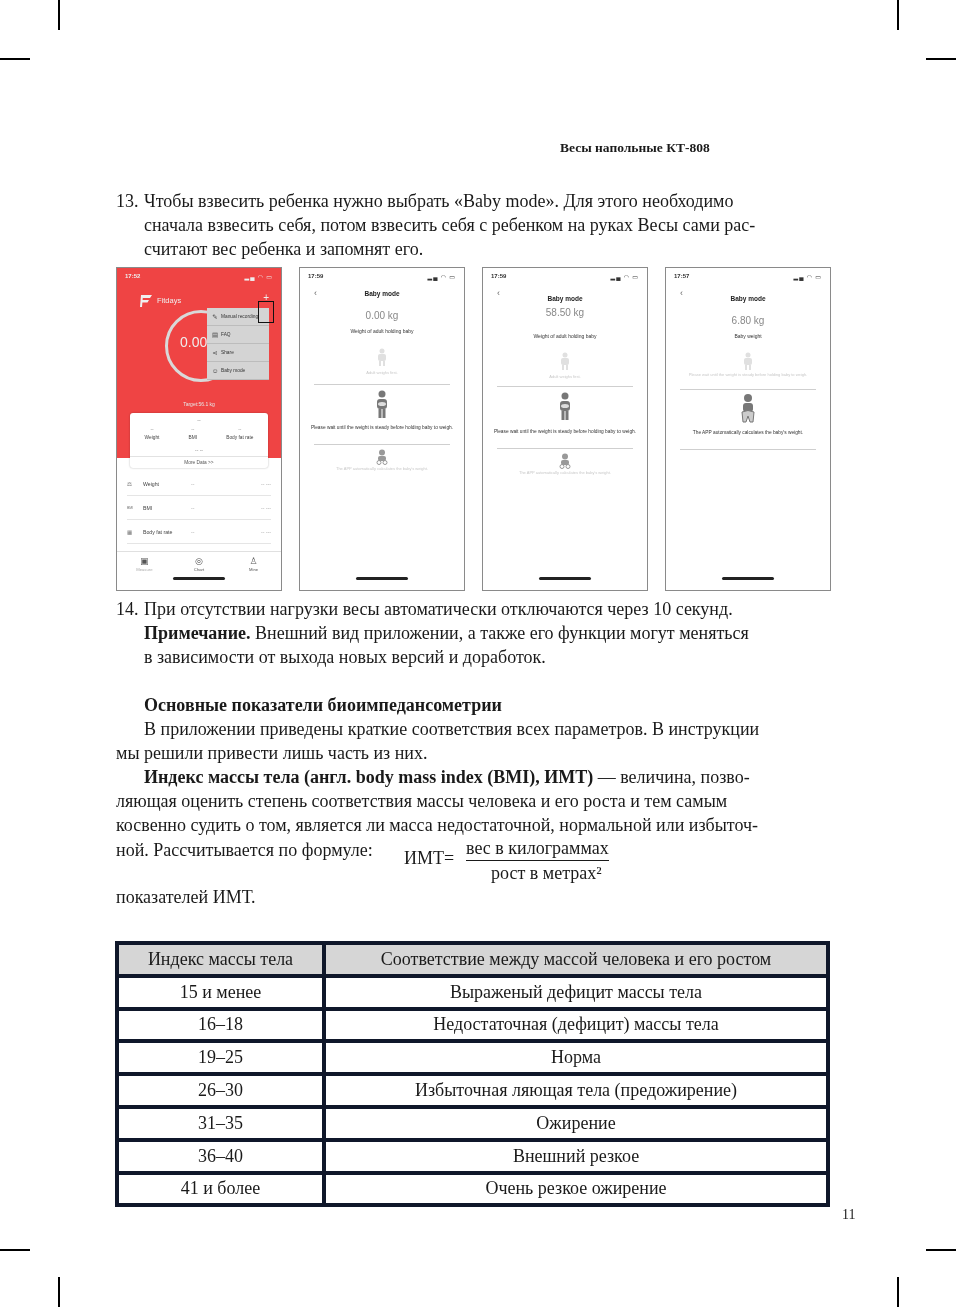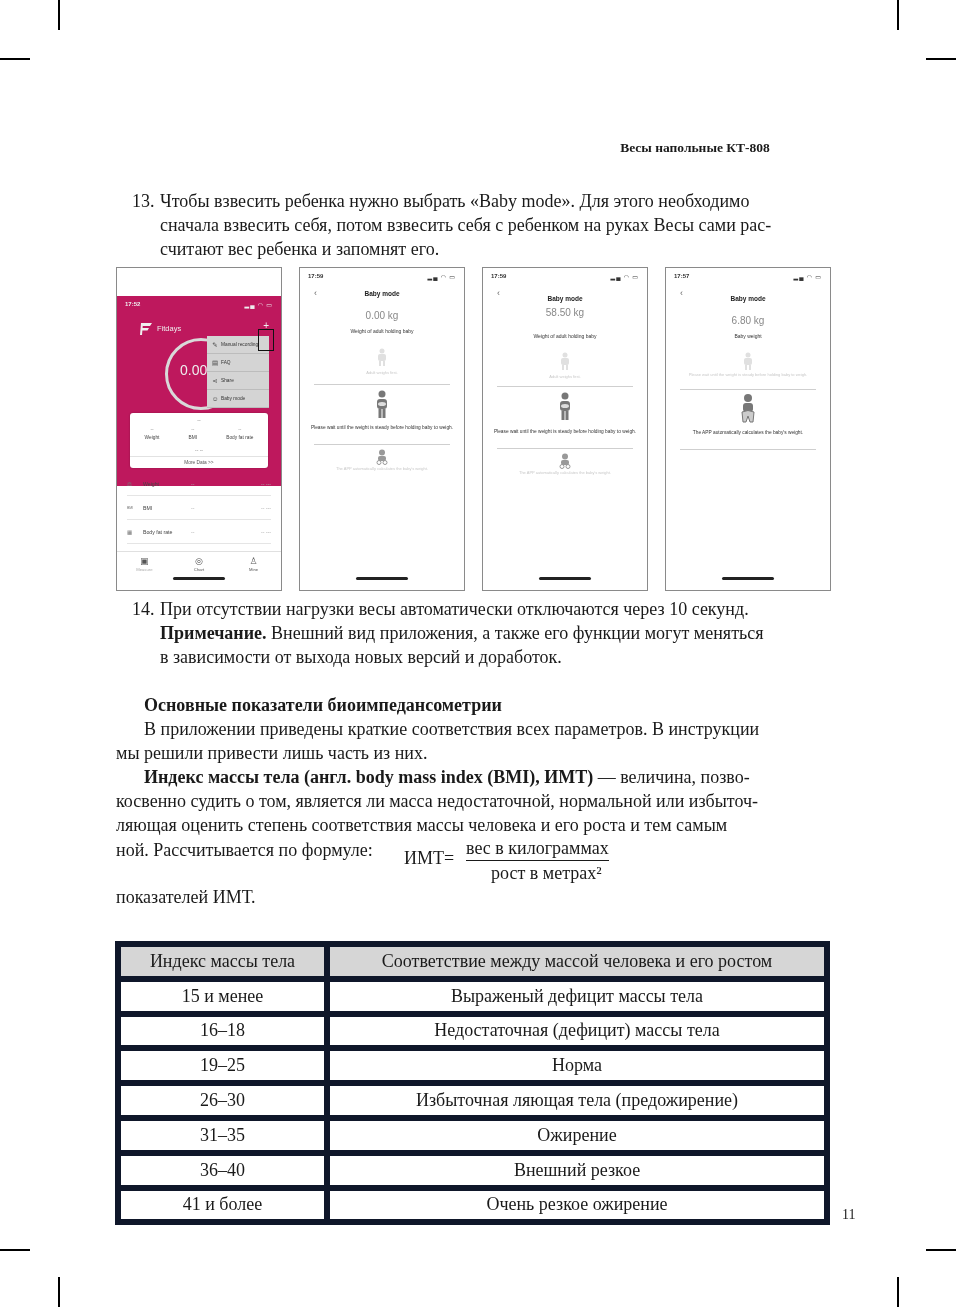--- a/index.html
+++ b/index.html
@@ -6,43 +6,43 @@
   body {
     width: 956px; height: 1307px; position: relative; background: #ffffff;
     font-family: "Liberation Serif", "DejaVu Serif", serif; color: #1a1a1a;
     overflow: hidden;
   }
   .crop { position: absolute; background: #000; }
   .crop.v { width: 1.5px; }
   .crop.h { height: 1.5px; }
 
   .running-header {
-    position: absolute; left: 560px; top: 140px; width: 270px; text-align: center;
+    position: absolute; left: 560px; top: 140px; width: 270px; text-align: left;
     font-weight: bold; font-size: 13.5px;
   }
   .para {
     position: absolute; left: 116px; width: 714px; font-size: 18px; line-height: 24px;
   }
-  .numbered { padding-left: 28px; text-indent: -28px; margin-left: 16px; }
+  .numbered { padding-left: 28px; text-indent: -28px; }
   .numbered .num { display: inline-block; width: 28px; text-indent: 0; }
   .indent { text-indent: 28px; }
   .bold { font-weight: bold; }
 
   
   .phone {
     position: absolute; top: 267px; width: 164px; height: 322px;
     border: 1px solid #8a8a8a; background: #fff; overflow: hidden;
     font-family: "Liberation Sans", "DejaVu Sans", sans-serif; color: #333;
   }
   .status { position: absolute; top: 5px; left: 8px; right: 8px; font-size: 6px; font-weight: bold; display: flex; justify-content: space-between; }
   .status .sig { letter-spacing: 1px; }
   .home-bar { position: absolute; bottom: 10px; left: 50%; width: 52px; margin-left: -26px; height: 3px; border-radius: 2px; background: #222; }
 
   
-  .s1-top { position: absolute; left: 0; top: 0; width: 164px; height: 190px; background: #be185d; margin-top: 28px; }
+  .s1-top { position: absolute; left: 0; top: 0; width: 164px; height: 190px; background: #ef4444; }
   .s1-top .status { color: #eee; }
   .logo { position: absolute; left: 22px; top: 26px; width: 14px; height: 14px; }
   .brand { position: absolute; left: 40px; top: 28px; font-size: 7.5px; color: #eee; }
   .plus { position: absolute; right: 12px; top: 24px; color: #eee; font-size: 10px; }
   .sel-box { position: absolute; left: 141px; top: 33px; width: 14px; height: 20px; border: 1.5px solid #111; }
   .gauge { position: absolute; left: 48px; top: 42px; width: 66px; height: 66px; border: 3px solid #d9d9d9; border-radius: 50%; }
   .gauge-val { position: absolute; left: 63px; top: 66px; font-size: 14px; color: #eee; }
   .menu { position: absolute; left: 90px; top: 40px; width: 62px; background: #d4d4d4; }
   .menu-item { height: 17px; border-bottom: 1px solid #bcbcbc; display: flex; align-items: center; font-size: 4.8px; color: #333; white-space: nowrap; overflow: hidden; }
   .menu-item .mi-icon { width: 12px; text-align: center; font-size: 6.5px; color: #444; margin-left: 2px; }
@@ -77,21 +77,21 @@
 
   
   .formula-lead { position: absolute; left: 116px; top: 840px; font-size: 18px; }
   .formula { position: absolute; left: 404px; top: 848px; font-size: 18px; }
   .frac { position: absolute; left: 466px; top: 838px; font-size: 18px; text-align: center; }
   .frac .numr { border-bottom: 1px solid #1a1a1a; display: block; padding: 0 0 1px 0; }
   .frac .den { display: block; padding-top: 2px; margin-left: 18px; }
 
   
   table.bmi { position: absolute; left: 115px; top: 941px; width: 715px; border-collapse: collapse; font-size: 18px; }
-  table.bmi th, table.bmi td { border: 6px solid #0f172a; height: 28.8px; padding: 0; text-align: center; font-weight: normal; }
+  table.bmi th, table.bmi td { border: 4px solid #0f172a; height: 28.8px; padding: 0; text-align: center; font-weight: normal; }
   table.bmi th { background: #d6d6d6; }
   table.bmi td:first-child, table.bmi th:first-child { width: 203px; }
 
   .page-num { position: absolute; left: 842px; top: 1207px; font-size: 14px; }
 </style>
 </head>
 <body>
 
 <div class="crop v" style="left:58px;top:0;height:30px;"></div>
 <div class="crop h" style="left:0;top:58px;width:30px;"></div>
@@ -276,33 +276,33 @@
         <rect x="4" y="10" width="10" height="9" rx="3" fill="#777"></rect>
         <path d="M3 19 Q9 16 15 19 L14 29 L11 29 L9 23 L7 29 L4 29 Z" fill="#ccc" stroke="#777" stroke-width="1"></path>
       </svg></div>
   <div class="step-txt" style="top:162px;">The APP automatically calculates the baby's weight.</div>
   <div class="sep" style="top:181px;"></div>
   <div class="home-bar"></div>
 </div>
 
 <div class="para numbered" style="top:597px;">
   <span class="num">14.</span><span>При отсутствии нагрузки весы автоматически отключаются через 10 секунд.</span><br>
-  <span class="bold">Примечание.</span><span> Внешний вид приложения, а также его функции могут меняться</span><br>
+  <span class="bold">Примечание.</span><span> Внешний вид приложении, а также его функции могут меняться</span><br>
   <span>в зависимости от выхода новых версий и доработок.</span>
 </div>
 
 <div class="para indent bold" style="top:693px;">Основные показатели биоимпедансометрии</div>
 <div class="para" style="top:717px;">
   <div class="indent">В приложении приведены краткие соответствия всех параметров. В инструкции</div>
   <div>мы решили привести лишь часть из них.</div>
 </div>
 <div class="para" style="top:765px;">
   <div class="indent"><span class="bold">Индекс массы тела (англ. body mass index (BMI), ИМТ)</span><span> — величина, позво-</span></div>
+  <div>ляющая оценить степень соответствия массы человека и его роста и тем самым</div>
   <div>косвенно судить о том, является ли масса недостаточной, нормальной или избыточ-</div>
-  <div>ляющая оценить степень соответствия массы человека и его роста и тем самым</div>
 </div>
 <div class="formula-lead">ной. Рассчитывается по формуле:</div>
 <div class="formula">ИМТ=</div>
 <div class="frac">
   <span class="numr">вес в килограммах</span>
   <span class="den">рост в метрах²</span>
 </div>
 <div class="para" style="top:885px;">
   <div>показателей ИМТ.</div>
 </div>

